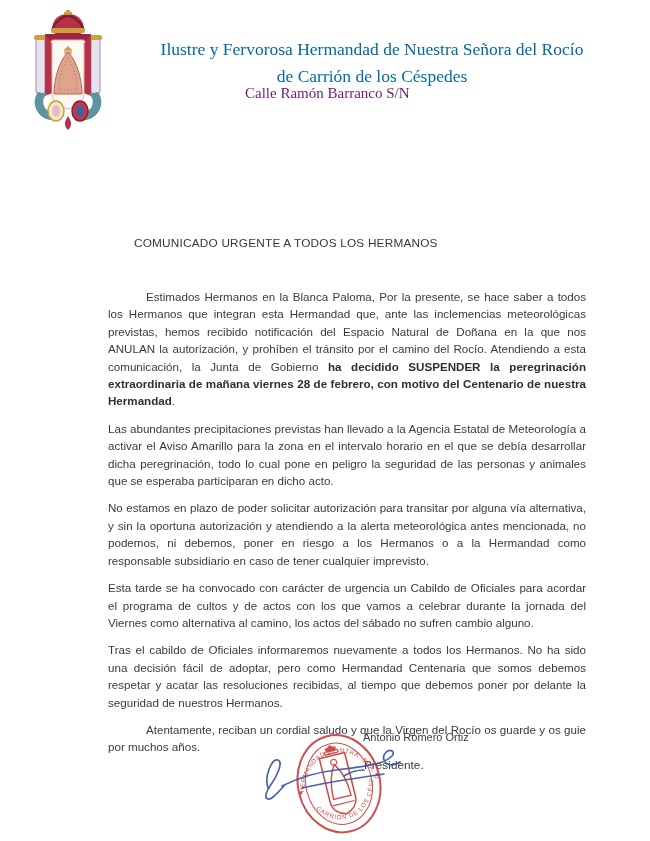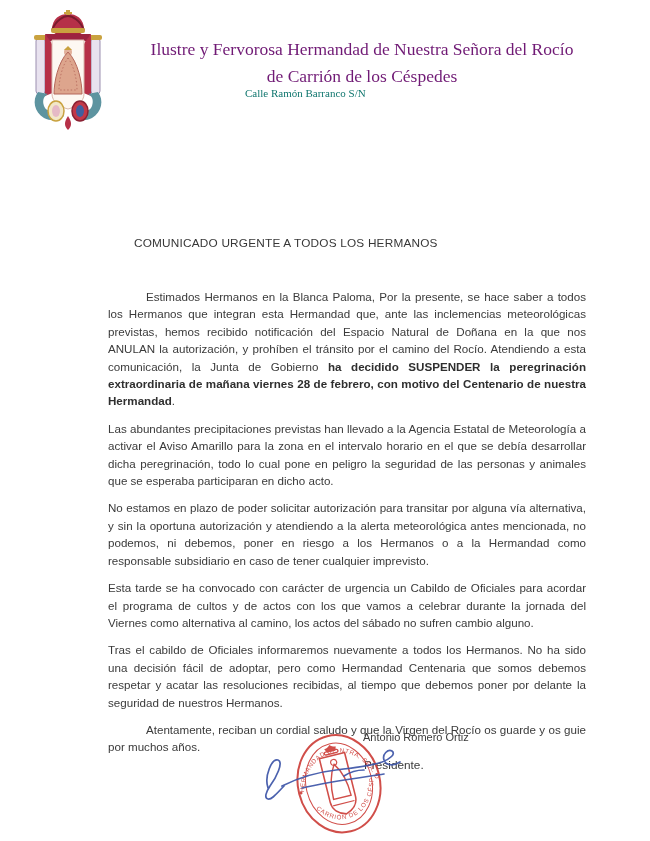--- a/index.html
+++ b/index.html
@@ -6,31 +6,31 @@
   .page{
     position:relative;
     width:650px;height:841px;
     background:#ffffff;
     overflow:hidden;
     font-family:"Liberation Sans", sans-serif;
   }
   
   .crest{position:absolute;left:22px;top:8px;width:92px;height:124px;}
   .org-title{
-    position:absolute;left:104px;top:36px;width:516px;
+    position:absolute;left:114px;top:36px;width:516px;
     text-align:center;
     font-family:"Liberation Serif", serif;
     font-size:17.5px;line-height:27px;
-    color:#701a75;
+    color:#0369a1;
   }
   .address{
     position:absolute;left:245px;top:84px;
     font-family:"Liberation Serif", serif;
-    font-size:11px;line-height:18.3px;
-    color:#0f766e;
+    font-size:15px;line-height:18.3px;
+    color:#701a75;
   }
   
   .subject{
     position:absolute;left:93px;top:236px;width:480px;
     font-size:11.8px;color:#373737;letter-spacing:.2px;margin-left:41px;
   }
   .letter-body{
     position:absolute;left:108px;top:288px;width:478px;
     font-size:11.6px;line-height:17.4px;color:#3a3a3a;
     text-align:justify;

